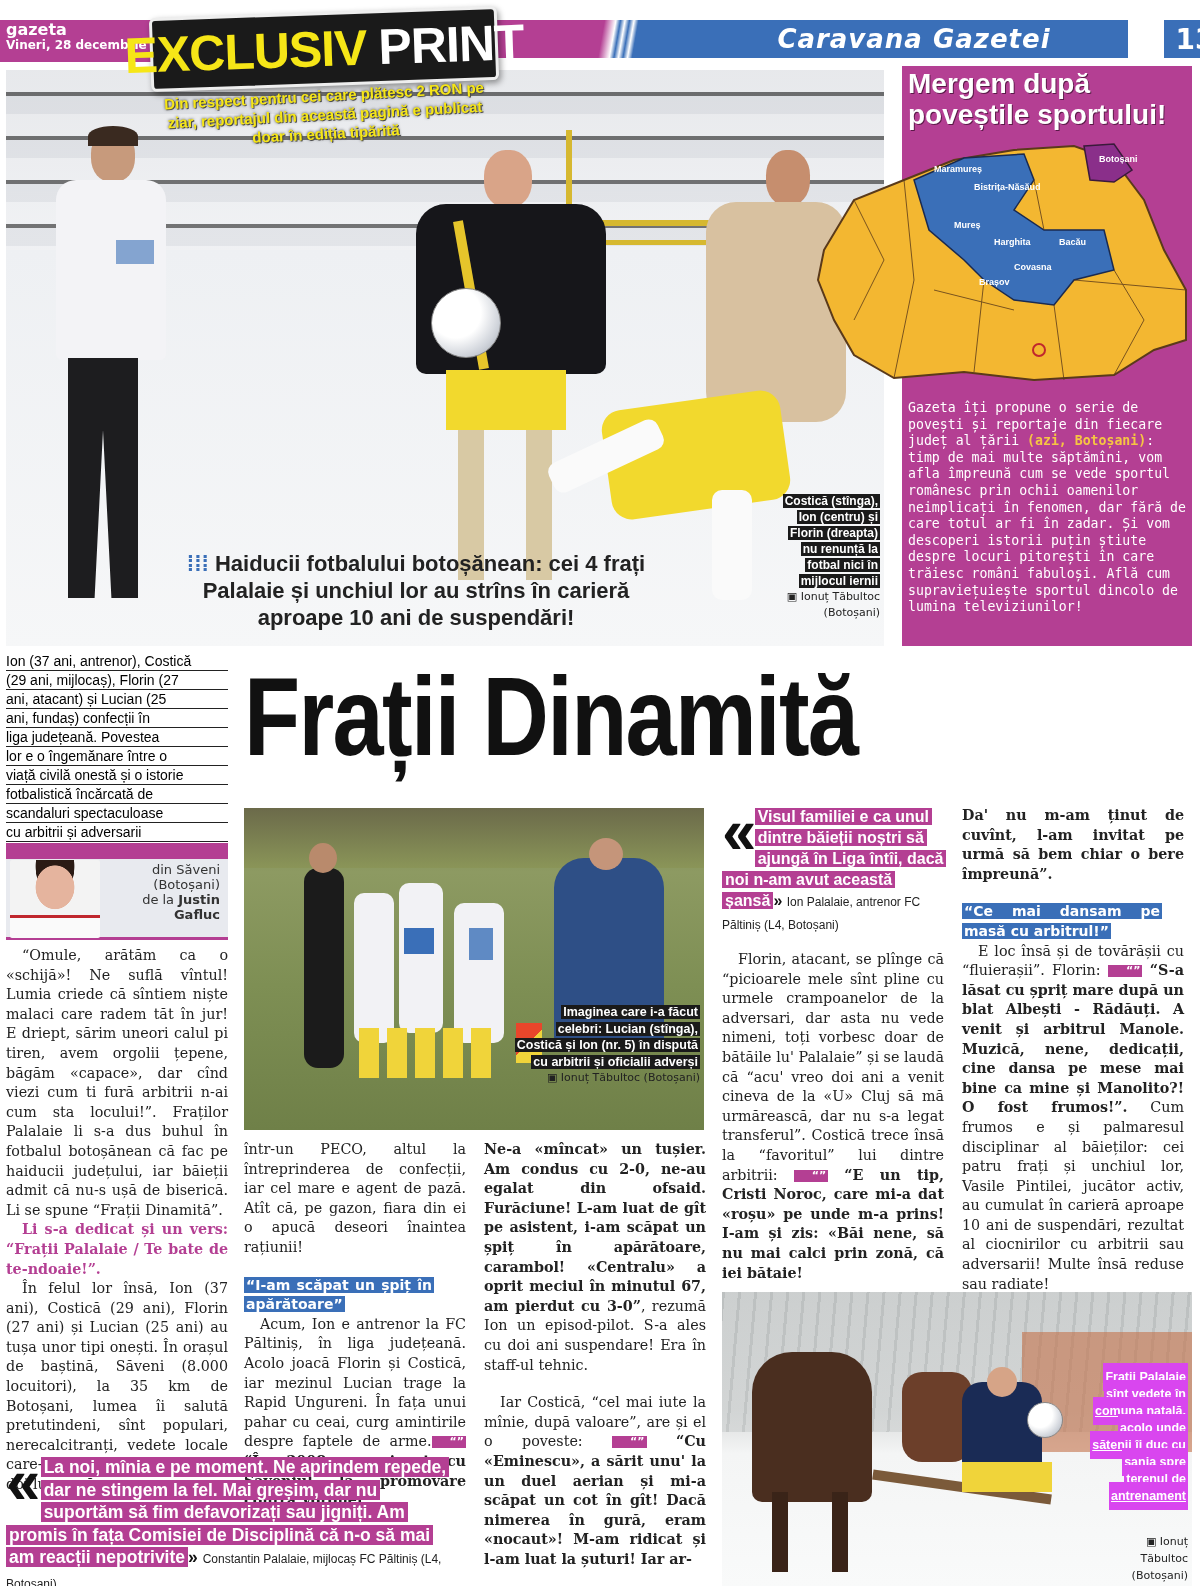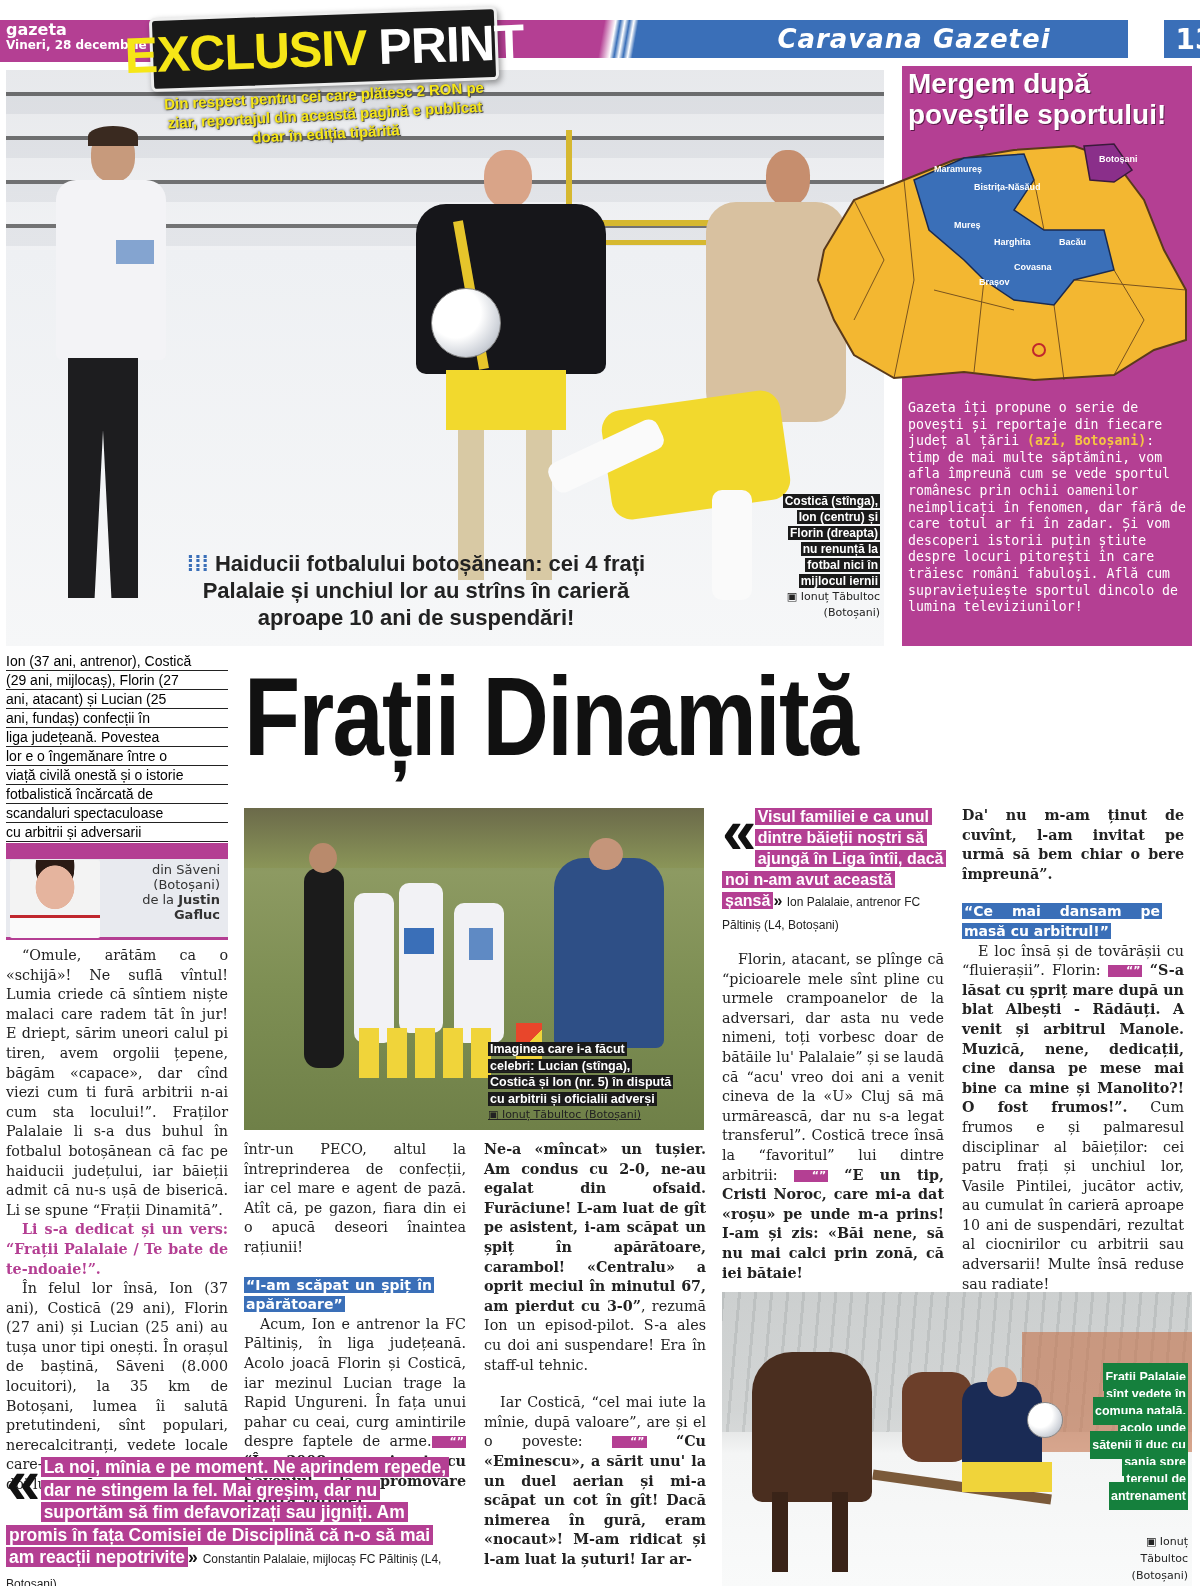--- a/index.html
+++ b/index.html
@@ -54,26 +54,26 @@
 
   
   .col { font-family: "DejaVu Serif", serif; font-size: 14.3px; line-height: 19.6px; color: #222; text-align: justify; hyphens: manual; }
   .col p { text-indent: 16px; }
   .col .mag { color: #b43f93; font-weight: bold; }
   .col .bold { font-weight: bold; }
   .qicon { display: inline-block; background: #b43f93; color: #fff; font-size: 11px; line-height: 12px; padding: 0 2px; font-weight: bold; font-family: "DejaVu Sans", sans-serif; vertical-align: 1px; }
   .subhead { display: inline; background: #3a6fb8; color: #fff; font-family: "DejaVu Sans", sans-serif; font-weight: bold; font-size: 14px; line-height: 19px; padding: 0 2px; box-decoration-break: clone; -webkit-box-decoration-break: clone; }
 
   .photo2 { left: 244px; top: 808px; width: 460px; height: 322px; background: linear-gradient(180deg, #7f8a5a 0%, #8d9a62 20%, #7e8f54 55%, #6f8048 100%); overflow: hidden; }
-  .cap2 { left: 488px; top: 1041px; width: 212px; text-align: left; font-family: "Liberation Sans", sans-serif; font-weight: bold; font-size: 12.5px; line-height: 16.5px; text-decoration: underline; }
+  .cap2 { left: 488px; top: 1004px; width: 212px; text-align: right; font-family: "Liberation Sans", sans-serif; font-weight: bold; font-size: 12.5px; line-height: 16.5px; }
   .cap2 span.bg { background: #1a1a1a; color: #fff; padding: 0 2px; }
 
   .photo3 { left: 722px; top: 1292px; width: 470px; height: 294px; background: linear-gradient(180deg, #c6c9c9 0%, #d9dbdb 40%, #f4f5f5 55%, #f9fafa 100%); overflow: hidden; }
   .cap3 { left: 1060px; top: 1369px; width: 128px; text-align: right; font-family: "Liberation Sans", sans-serif; font-weight: bold; font-size: 12.5px; line-height: 17px; }
-  .cap3 span.bg { background: #15803d; color: #fff; padding: 7px 2px; }
+  .cap3 span.bg { background: #d946ef; color: #fff; padding: 7px 2px; text-decoration: underline; }
 
   
   .pq { font-family: "Liberation Sans", sans-serif; font-weight: bold; color: #fff; }
   .pq .hlt { background: #b43f93; padding: 0 3px; box-decoration-break: clone; -webkit-box-decoration-break: clone; }
   .pq .attr { color: #222; font-weight: normal; font-size: 12px; }
   .pq .close { color: #111; font-weight: bold; }
   .bigq { font-family: "Liberation Sans", sans-serif; font-weight: bold; color: #111; font-size: 64px; line-height: 50px; letter-spacing: -8px; }
 </style>
 </head>
 <body>

